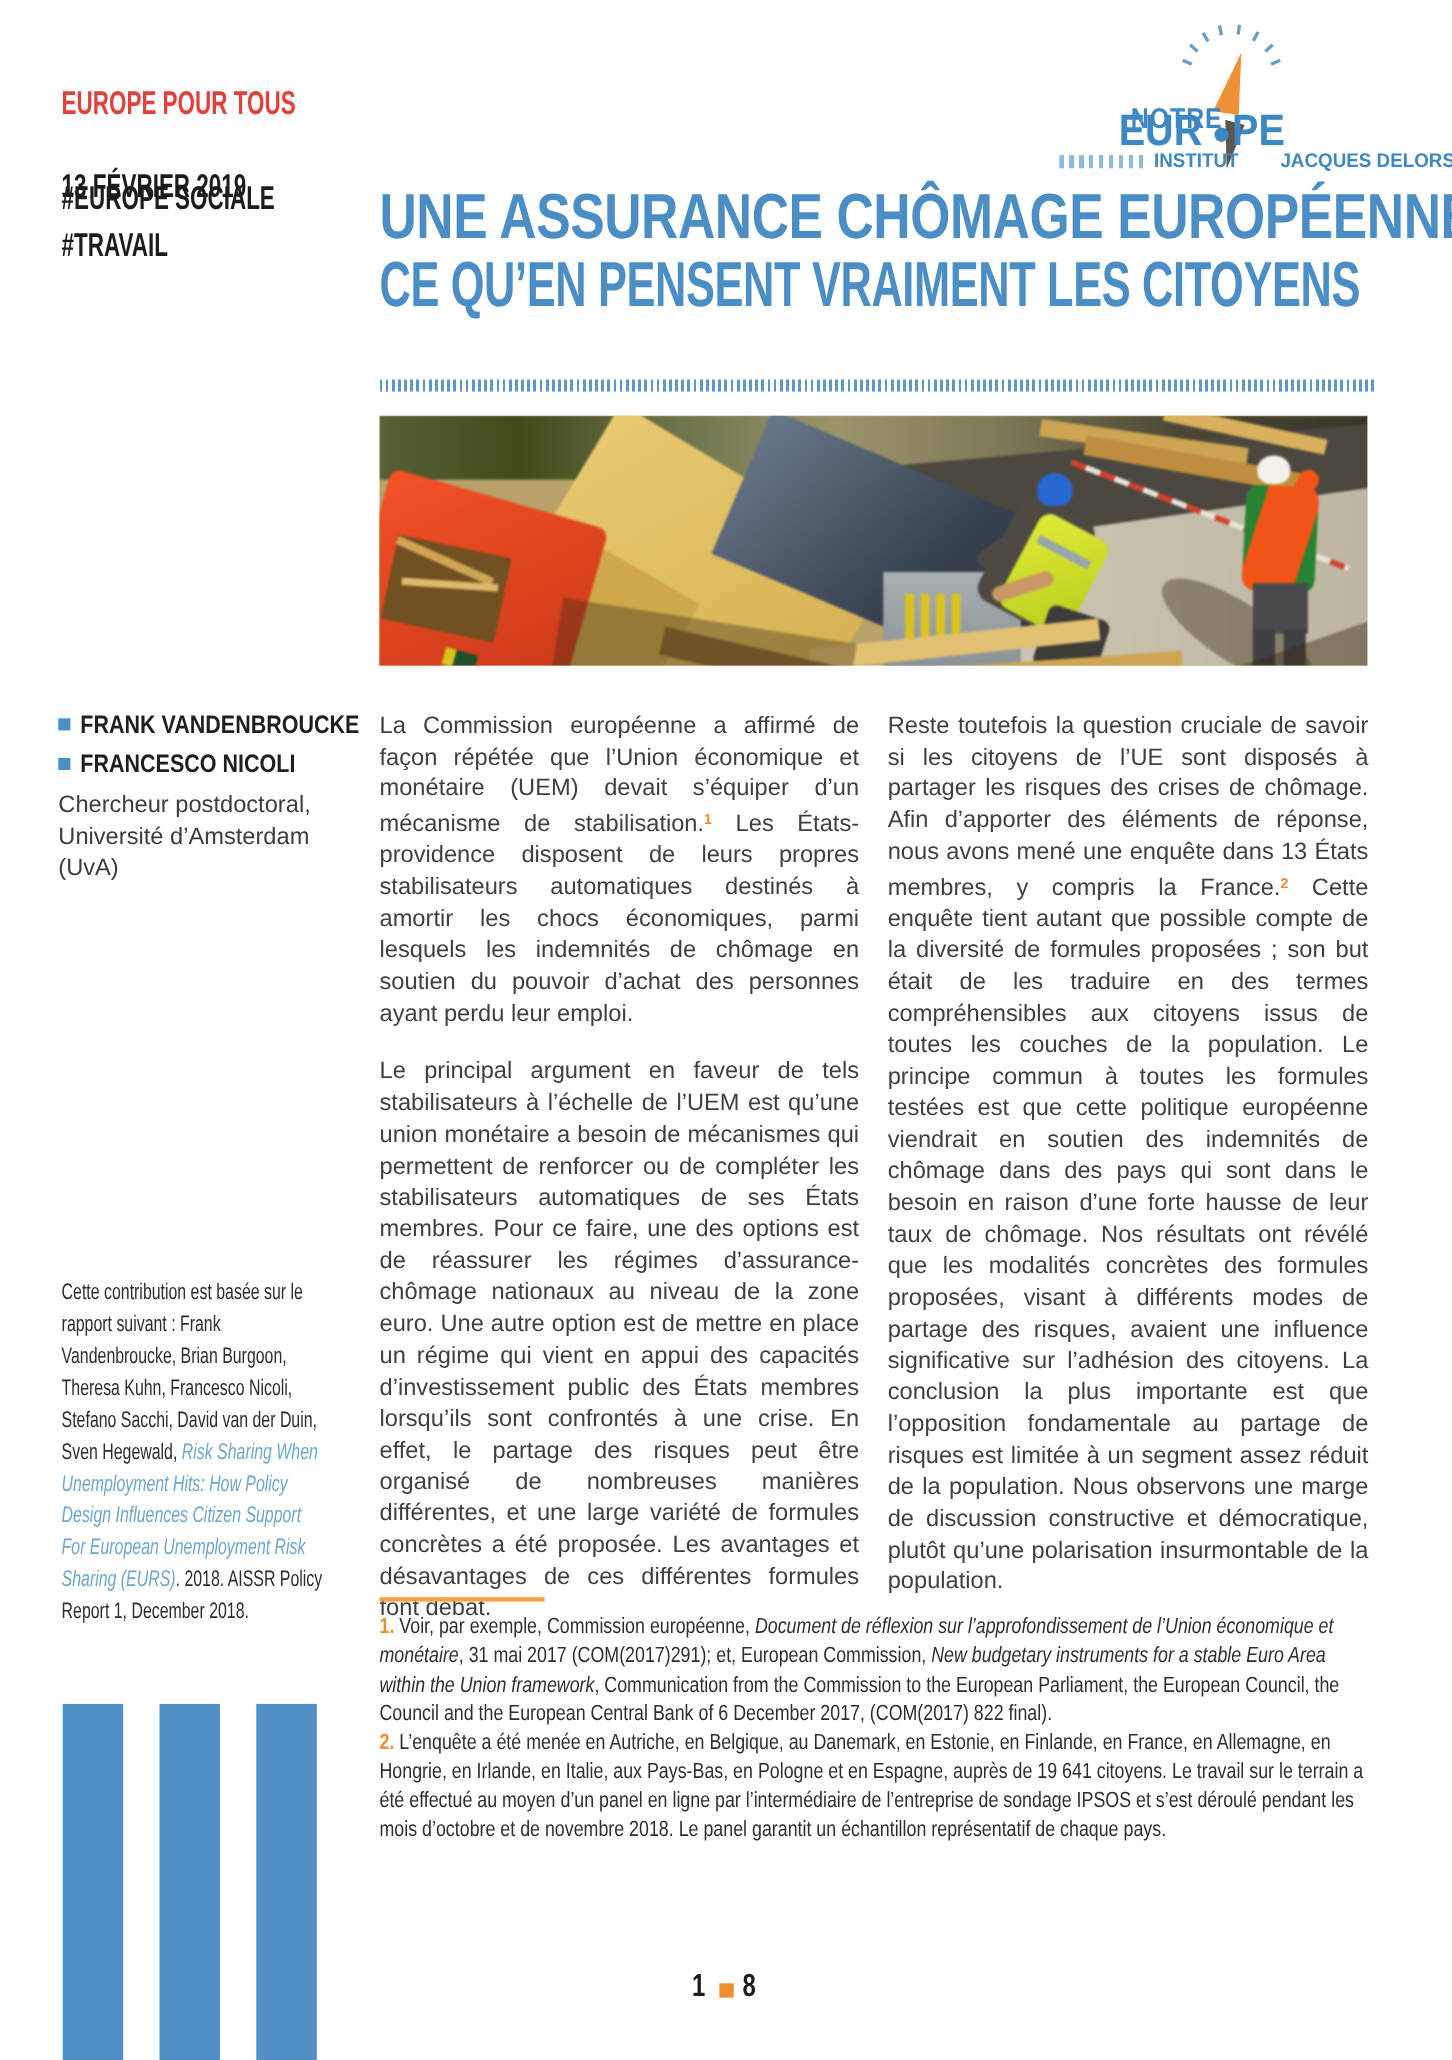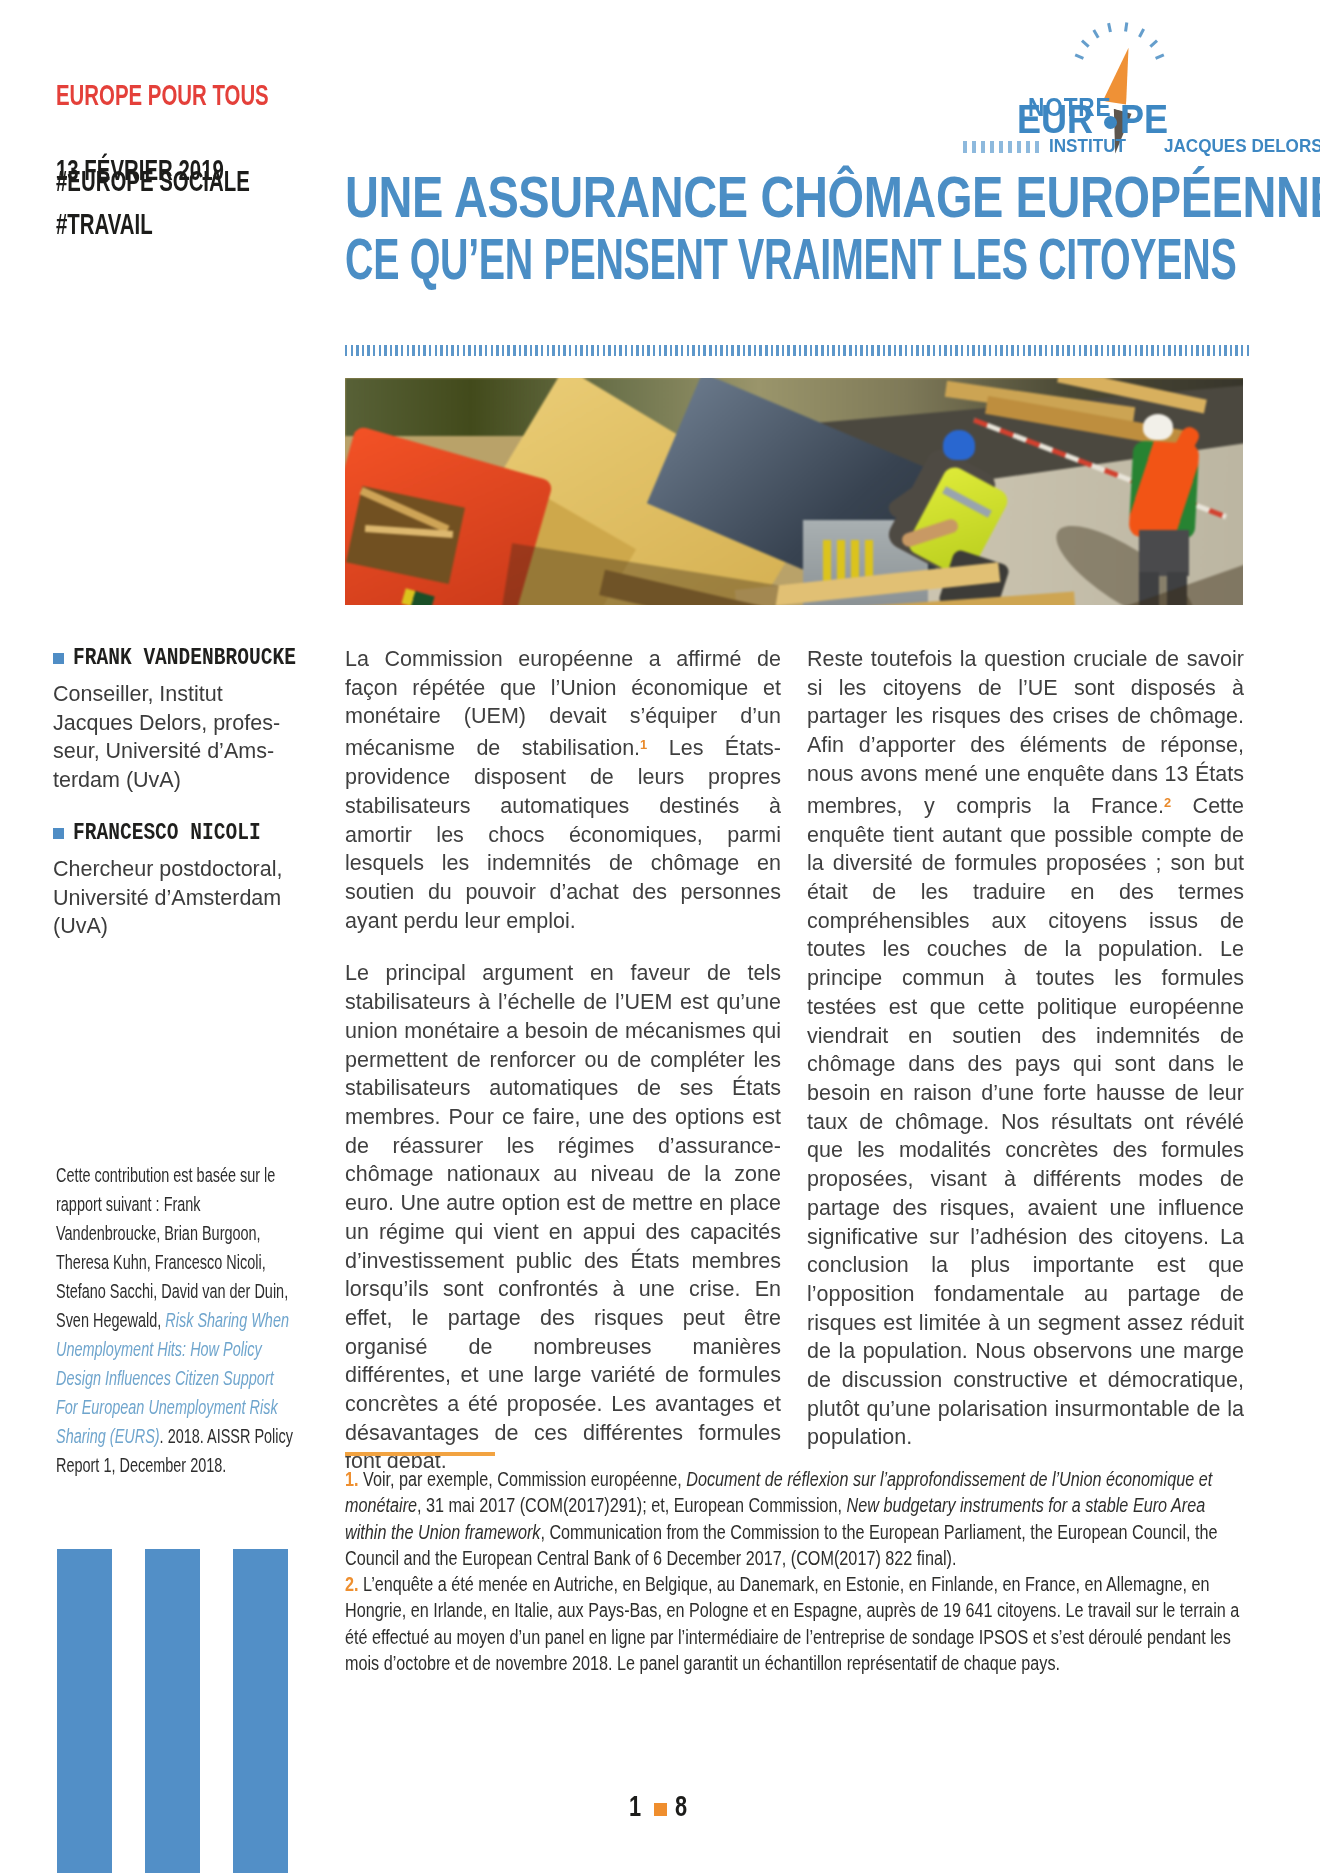--- a/index.html
+++ b/index.html
@@ -39,21 +39,21 @@
   .tickline{position:absolute;left:345px;top:345px;width:905px;height:11px;
       background:repeating-linear-gradient(90deg,#5d97ca 0 2.5px,transparent 2.5px 5.6px);}
 
   
   .photo{position:absolute;left:345px;top:378px;width:898px;height:227px;background:#b9a269;overflow:hidden;}
   .ph{position:absolute;}
   .ph-blur{position:absolute;inset:0;filter:blur(1.2px) saturate(1.12);}
 
   
   .authors{position:absolute;left:53px;top:645px;width:250px;color:#3c3c3c;}
-  .author-name{display:flex;align-items:center;font-weight:700;font-size:23px;color:#1f1f1d;margin-bottom:9px;font-family:Liberation Mono, monospace;}
+  .author-name{display:flex;align-items:center;font-weight:700;font-size:23px;color:#1f1f1d;margin-bottom:9px;}
   .author-name .cx{transform:scaleX(.85);}
   .bullet{width:11px;height:11px;background:#4f8dc5;margin-right:9px;flex:0 0 auto;}
   .author-role{font-size:21.5px;line-height:28.5px;white-space:pre-line;margin-bottom:26px;}
 
   
   .side-note{position:absolute;left:56px;top:1160px;width:342px;transform:scaleX(.705);transform-origin:0 0;
       font-size:20.5px;line-height:29px;color:#2d2d2d;}
   .report-title{color:#6fa5cd;font-style:italic;}
 
   
@@ -174,24 +174,20 @@
       <div class="ph" style="left:160px;top:186px;width:270px;height:70px;background:rgba(60,45,25,.38);transform:rotate(9deg);"></div>
       <div class="ph" style="left:730px;top:176px;width:200px;height:70px;background:rgba(55,42,22,.45);clip-path:polygon(0 100%,100% 0,100% 100%);"></div>
     </div>
   </div>
 
   <div class="authors">
     <div class="author-name">
       <span class="bullet"></span>
       <span class="cx">FRANK VANDENBROUCKE</span>
     </div>
-    <div class="author-role">Conseiller, Institut
-Jacques Delors, profes-
-seur, Université d’Ams-
-terdam (UvA)</div>
     <div class="author-name">
       <span class="bullet"></span>
       <span class="cx">FRANCESCO NICOLI</span>
     </div>
     <div class="author-role">Chercheur postdoctoral,
 Université d’Amsterdam
 (UvA)</div>
   </div>
 
   <div class="side-note">

